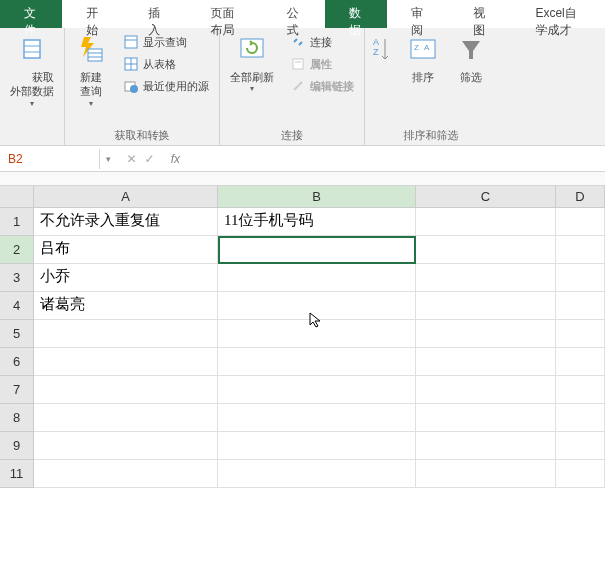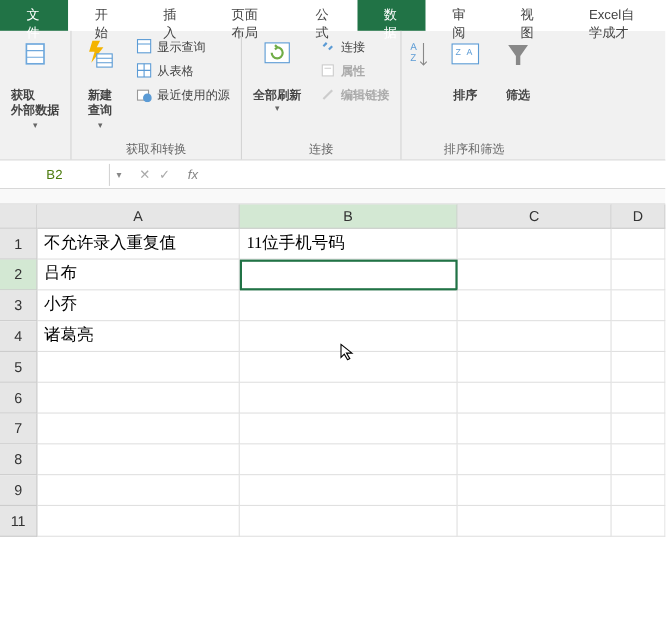--- a/index.html
+++ b/index.html
@@ -11,30 +11,30 @@
     .tabs .tab:nth-child(n+2) { background: #fff; color: #444; }
     .tabs .tab.selected { background: #217346; color: #fff; }
     
     .ribbon { display: flex; background: #f1f1f1; border-bottom: 1px solid #d4d4d4; height: 118px; }
     .ribbon-group { display: flex; flex-direction: column; border-right: 1px solid #d4d4d4; padding: 4px 6px 2px; }
     .ribbon-group-content { flex: 1; display: flex; align-items: flex-start; gap: 8px; }
     .ribbon-group-label { text-align: center; font-size: 11px; color: #666; padding-top: 2px; }
     
     .big-btn { display: flex; flex-direction: column; align-items: center; cursor: pointer; padding: 2px 4px; }
     .big-btn .icon-box { width: 32px; height: 32px; display: flex; align-items: center; justify-content: center; }
-    .big-btn .label { font-size: 11px; color: #444; text-align: left; line-height: 1.3; margin-top: 14px; font-weight: bold; }
+    .big-btn .label { font-size: 11px; color: #444; text-align: right; line-height: 1.3; margin-top: 4px; }
     .dropdown-arrow { font-size: 8px; color: #666; }
     
     .small-btns { display: flex; flex-direction: column; gap: 2px; }
     .small-btn { display: flex; align-items: center; gap: 4px; cursor: pointer; padding: 2px 4px; font-size: 11px; color: #444; }
     .small-btn .icon-sm { width: 16px; height: 16px; display: flex; align-items: center; justify-content: center; }
     .small-btn.disabled { color: #aaa; font-weight: bold; }
     
     .name-box-row { display: flex; align-items: center; height: 26px; border-bottom: 1px solid #d4d4d4; background: #fff; }
-    .name-box { width: 100px; padding: 3px 8px; font-size: 12px; color: #4d7c0f; border-right: 1px solid #d4d4d4; display: flex; align-items: center; justify-content: center; }
+    .name-box { width: 100px; padding: 3px 8px; font-size: 12px; color: #c2410c; border-right: 1px solid #d4d4d4; display: flex; align-items: center; }
     .name-box-dd { padding: 0 6px; color: #888; font-size: 9px; }
     .fx-icons { display: flex; gap: 8px; padding: 0 10px; color: #aaa; }
     .fx-label { font-style: italic; color: #888; padding: 0 6px; }
     .formula-bar { flex: 1; padding: 3px 8px; }
     
     .spacer { height: 14px; border-bottom: 1px solid #d4d4d4; background: #f9f9f9; }
     
     .grid { display: flex; flex-direction: column; }
     .col-headers { display: flex; height: 22px; }
     .corner { width: 34px; background: #e6e6e6; border-right: 1px solid #ccc; border-bottom: 1px solid #ccc; }

